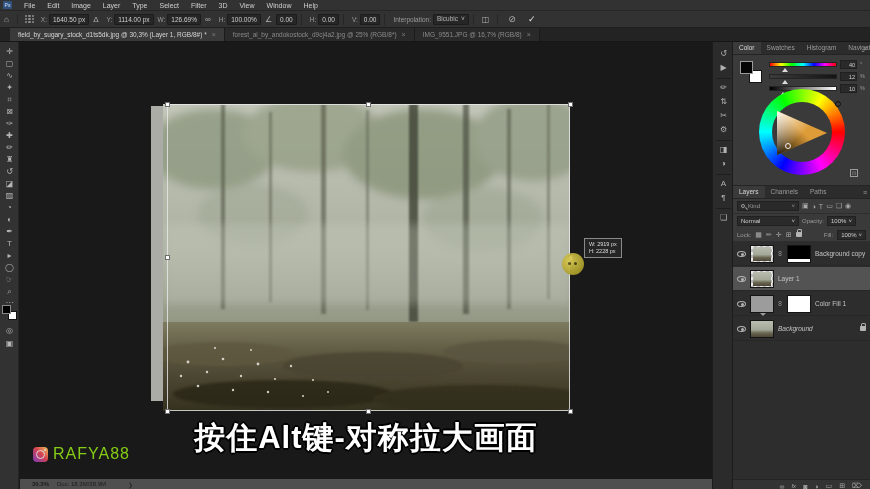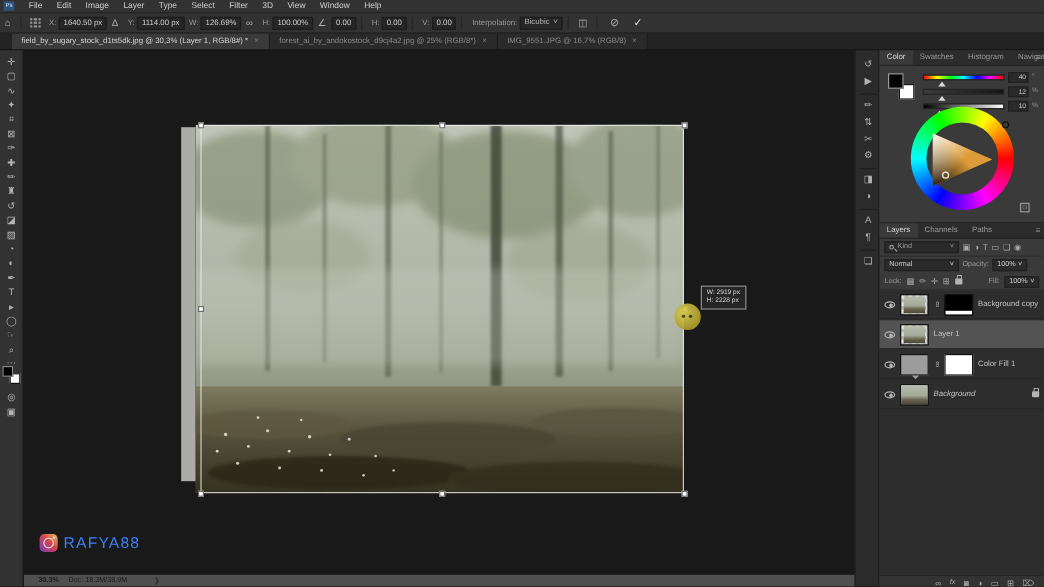--- a/index.html
+++ b/index.html
@@ -47,21 +47,21 @@
   .cursor-halo{position:absolute;left:542px;top:211px;width:22px;height:22px;border-radius:50%;background:radial-gradient(circle at 40% 35%,#ddcf54,#a89a27 75%);opacity:.92;}
   .cursor-halo i{position:absolute;top:9px;width:3px;height:3px;background:#4e4715;border-radius:50%;}
   .cursor-halo i.l{left:6px;} .cursor-halo i.r{left:12px;}
 
   .subtitle{position:absolute;left:0;top:375px;width:692px;text-align:center;font-size:31px;font-weight:700;color:#fff;letter-spacing:1px;
     text-shadow:-2px 0 0 #000,2px 0 0 #000,0 -2px 0 #000,0 2px 0 #000,-1px -1px 0 #000,1px 1px 0 #000,1px -1px 0 #000,-1px 1px 0 #000;}
   .creator{position:absolute;left:13px;top:403px;display:flex;align-items:center;gap:5px;}
   .insta{width:15px;height:15px;border-radius:4px;background:linear-gradient(45deg,#7b3bbd,#d6434e 55%,#eec354);position:relative;}
   .insta::before{content:'';position:absolute;left:3px;top:3px;width:7px;height:7px;border:1.5px solid #ddd;border-radius:50%;}
   .insta::after{content:'';position:absolute;right:2px;top:2px;width:2px;height:2px;background:#ddd;border-radius:50%;}
-  .creator span{font-size:13px;color:#3b82f6;letter-spacing:1px;}
+  .creator span{font-size:16px;color:#84cc16;letter-spacing:1px;}
 
   .watermark{position:absolute;right:4px;top:8px;display:flex;align-items:center;gap:6px;z-index:60;color:#8d8d8d;}
   .wm-cn{font-size:12px;font-weight:700;}
   .wm-url{font-size:11px;font-weight:700;letter-spacing:.5px;}
   .wm-hand{font-size:9px;color:#777;}
 
   
   .dock{position:absolute;left:712px;top:42px;width:21px;height:447px;background:#2b2b2b;border-left:1px solid #1c1c1c;border-right:1px solid #1c1c1c;}
   .dock .dicon{position:absolute;left:0;width:21px;height:12px;text-align:center;font-size:8px;line-height:12px;color:#b2b2b2;}
   .dock .dsep{position:absolute;left:3px;width:15px;height:1px;background:#1e1e1e;}
@@ -328,20 +328,21 @@
     <div class="tooltip">
       <div>W:  2919 px</div>
       <div>H:  2228 px</div>
     </div>
 
     <div class="cursor-halo">
         <i class="l"></i>
         <i class="r"></i>
       </div>
 
+    <div class="subtitle">按住Alt键-对称拉大画面</div>
 
     <div class="creator">
       <span class="insta"></span>
       <span>RAFYA88</span>
     </div>
   </div>
 
 
   <div class="dock">
     <span class="dicon" style="top:6px">↺</span>

